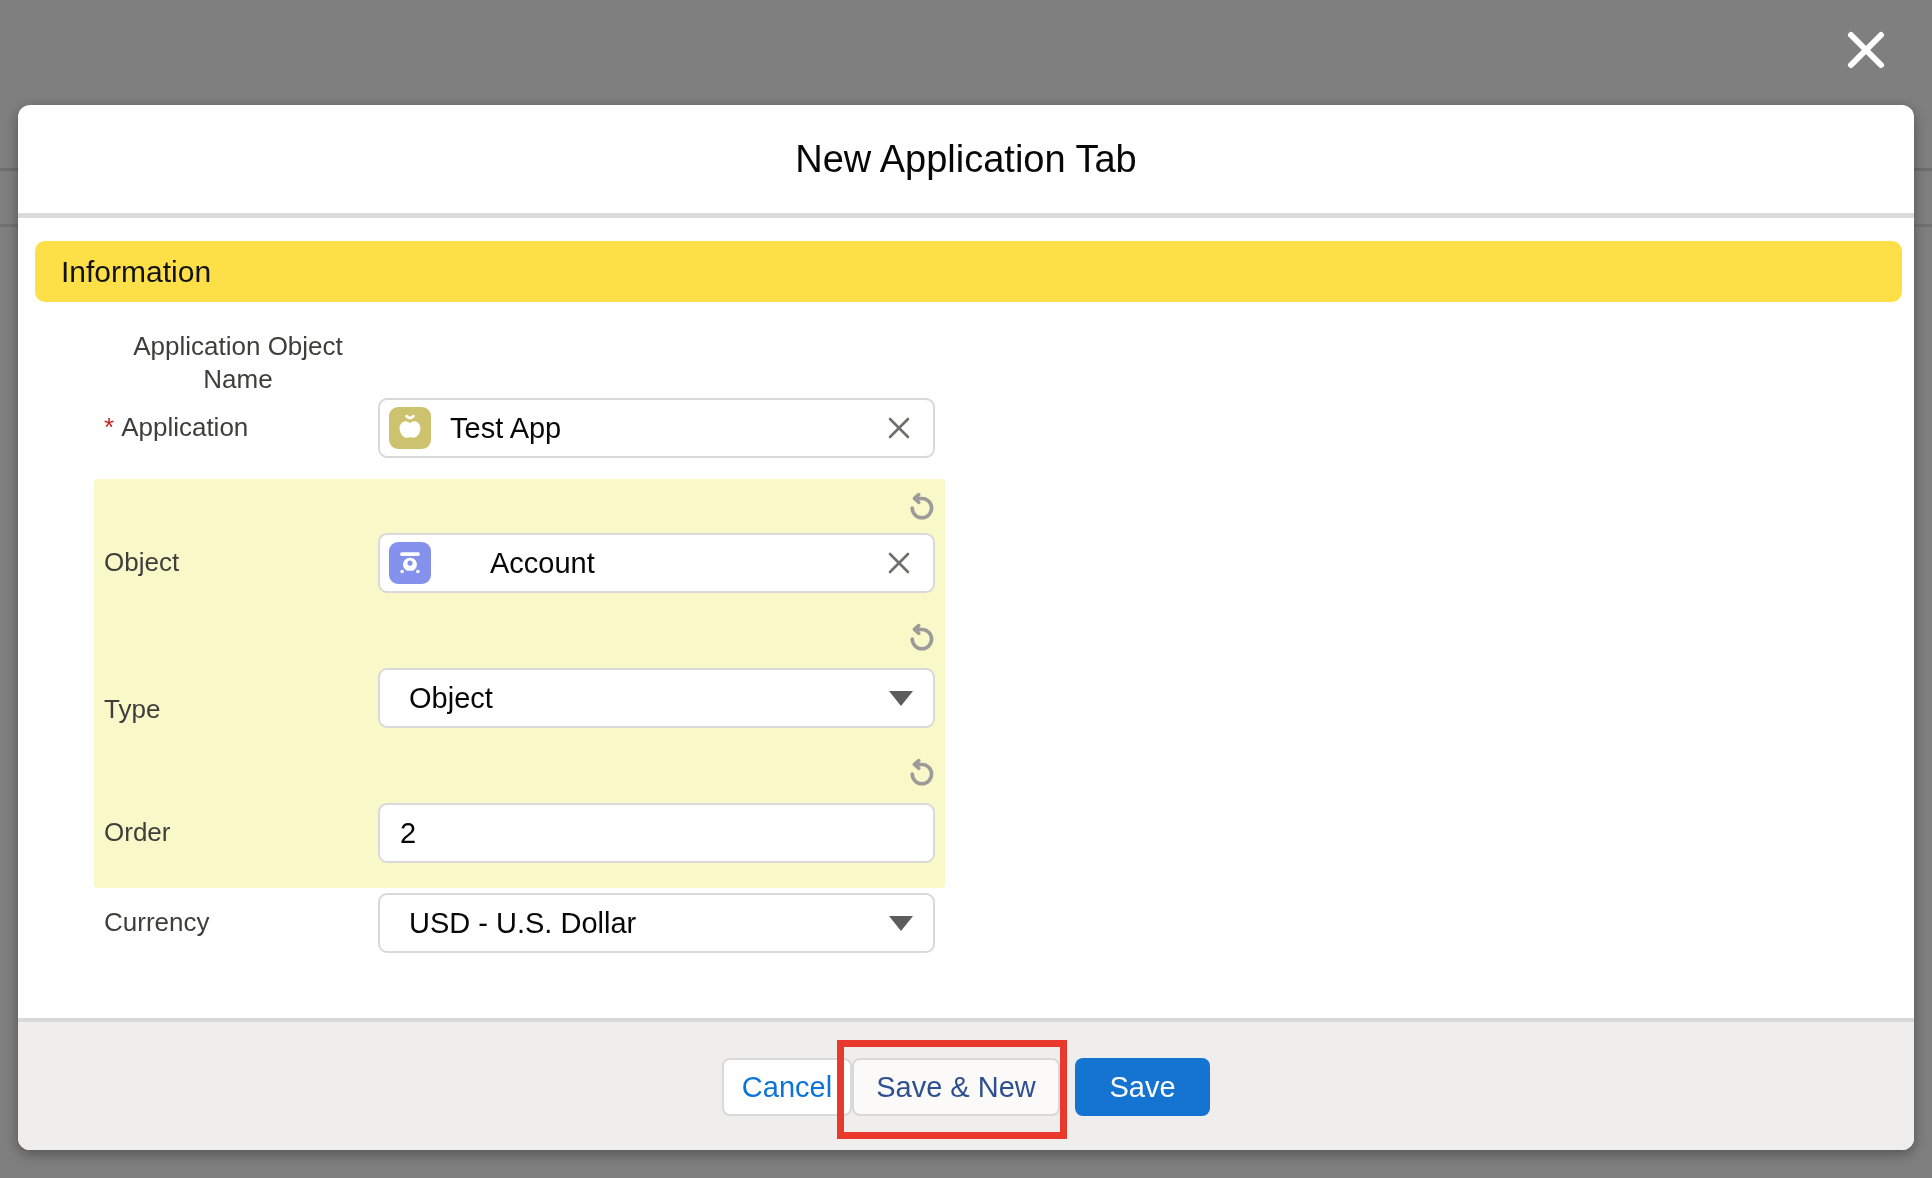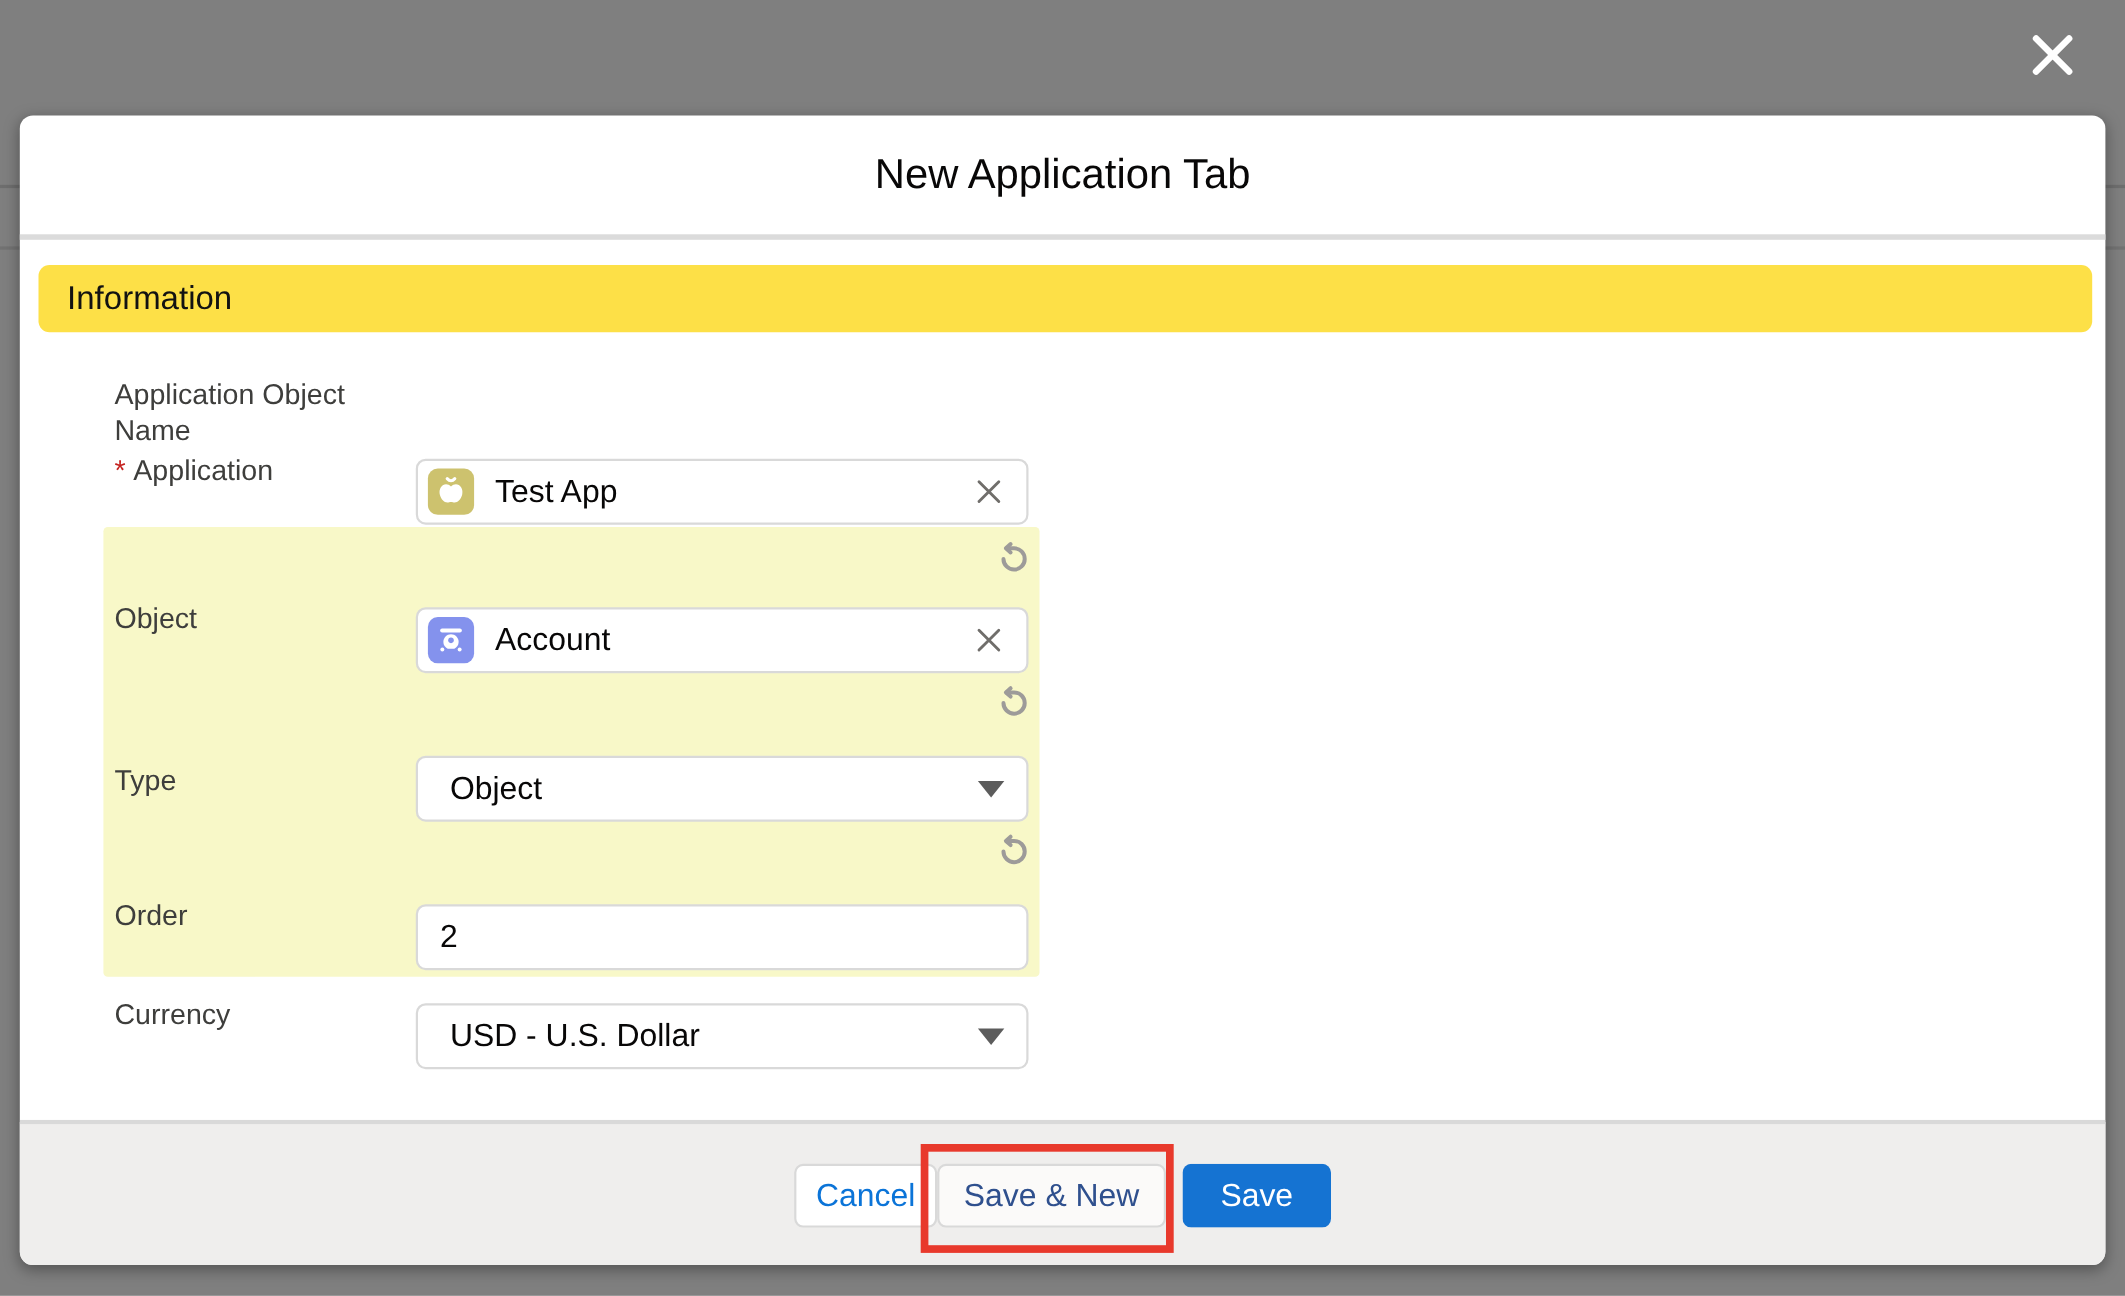--- a/index.html
+++ b/index.html
@@ -45,21 +45,21 @@
 
   .form-label {
     position:absolute; left:86px; width:268px;
     font-size:26px; color:#3e3e3c; line-height:33px;
   }
   .req { color:#c5221f; margin-right:7px; }
 
   .field {
     position:absolute; left:360px; width:557px; height:60px;
     background:#fff; border:2px solid #d9d9d9; border-radius:9px;
-    display:flex; align-items:center; padding:0 20px 0 9px;margin-top:19px;
+    display:flex; align-items:center; padding:0 20px 0 9px;
   }
   .field .value { flex:1; font-size:29px; color:#080707; }
   .pill-icon {
     width:42px; height:42px; border-radius:9px; flex:0 0 42px;
     display:flex; align-items:center; justify-content:center; margin-right:19px;
   }
   .pill-icon svg { width:32px; height:32px; }
   .clear-x { width:28px; height:28px; flex:0 0 28px; cursor:pointer; }
 
   .select-field { padding-left:29px; cursor:pointer; }
@@ -129,21 +129,21 @@
   <div class="modal-header">
     <div class="modal-title">New Application Tab</div>
   </div>
 
   <div class="info-bar">
     <span>Information</span>
   </div>
 
   <div class="yellow-box"></div>
 
-  <div class="form-label" style="top:237px;">Application Object Name</div>
+  <div class="form-label" style="top:225px;text-align:center;">Application Object Name</div>
 
   <div class="form-label" style="top:306px;">
     <span class="req">*</span><span>Application</span>
   </div>
   <div class="field" style="top:293px;">
     <span class="pill-icon" style="background:#cdc26e;">
       <svg viewBox="0 0 24 24">
         <path d="M9.4 3.1 q2.6 2.9 5.2 0" fill="none" stroke="#ffffff" stroke-width="2.1" stroke-linecap="round"></path>
         <path fill="#ffffff" d="M12 8.4c1.6-1.5 3.7-1.9 5.3-.9 2 1.2 3 3.9 2.3 6.6-.7 3-3 5.3-5.1 5.3-.9 0-1.6-.4-2.5-.4s-1.6.4-2.5.4c-2.1 0-4.4-2.3-5.1-5.3-.7-2.7.3-5.4 2.3-6.6 1.6-1 3.7-.6 5.3.9z"></path>
       </svg>
@@ -170,21 +170,21 @@
     </svg>
   </div>
   <div class="undo-btn u3">
     <svg viewBox="0 0 24 24">
       <path d="M11.2 4.2 L8.5 6.6 L11.2 9.0" fill="none" stroke="#9d9b99" stroke-width="2.3" stroke-linecap="round" stroke-linejoin="round"></path>
       <path d="M8.9 6.6 H13.2 a6.1 6.1 0 1 1 -6.1 6.1" fill="none" stroke="#9d9b99" stroke-width="2.3" stroke-linecap="round"></path>
     </svg>
   </div>
 
   <div class="form-label" style="top:441px;">Object</div>
-  <div class="field" style="top:428px;">
+  <div class="field" style="top:428px;gap:40px;">
     <span class="pill-icon" style="background:#8492ed;">
       <svg viewBox="0 0 24 24">
         <rect x="4.6" y="4" width="14.8" height="2.7" rx="1.35" fill="#ffffff"></rect>
         <path fill="#ffffff" d="M12 8c-2.95 0-5.2 2.35-5.2 5.2 0 2 1.2 3.8 2.95 4.6h4.5c1.75-.8 2.95-2.6 2.95-4.6C17.2 10.35 14.95 8 12 8z"></path>
         <circle cx="12" cy="12.1" r="1.9" fill="#8492ed"></circle>
         <circle cx="6.1" cy="18.4" r="1.35" fill="#ffffff"></circle>
         <circle cx="17.9" cy="18.4" r="1.35" fill="#ffffff"></circle>
       </svg>
     </span>
     <span class="value">Account</span>

